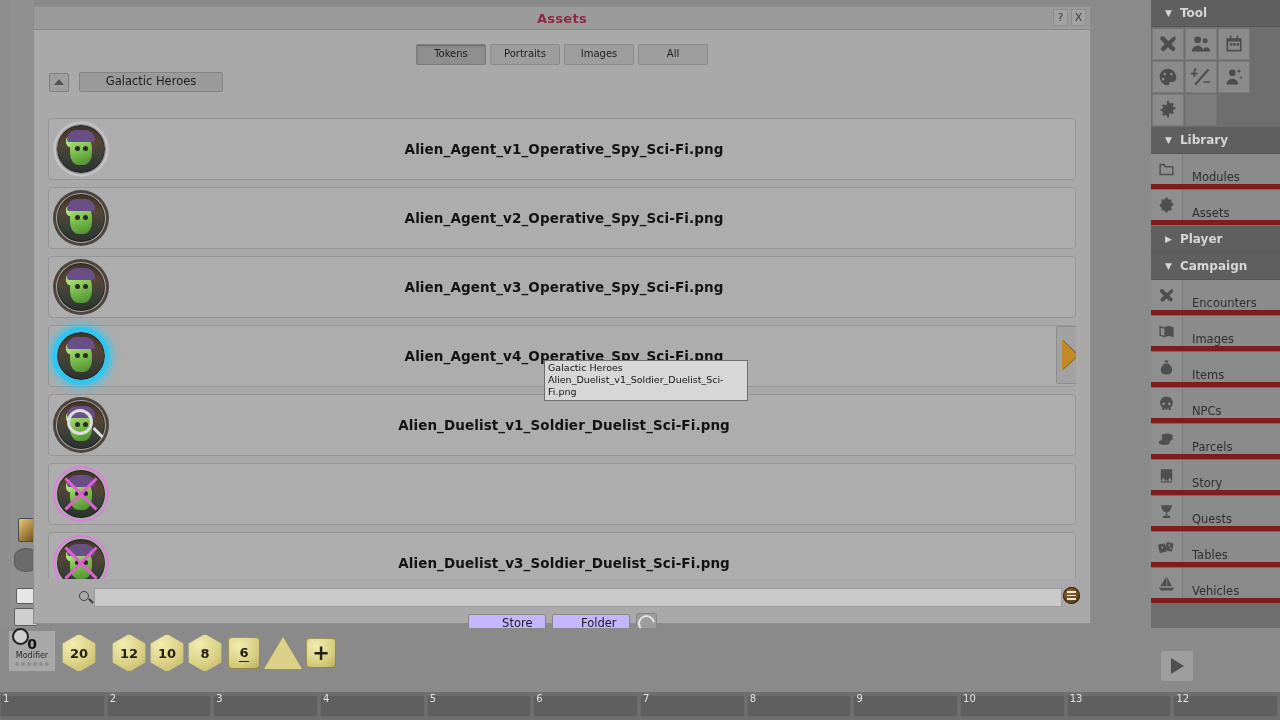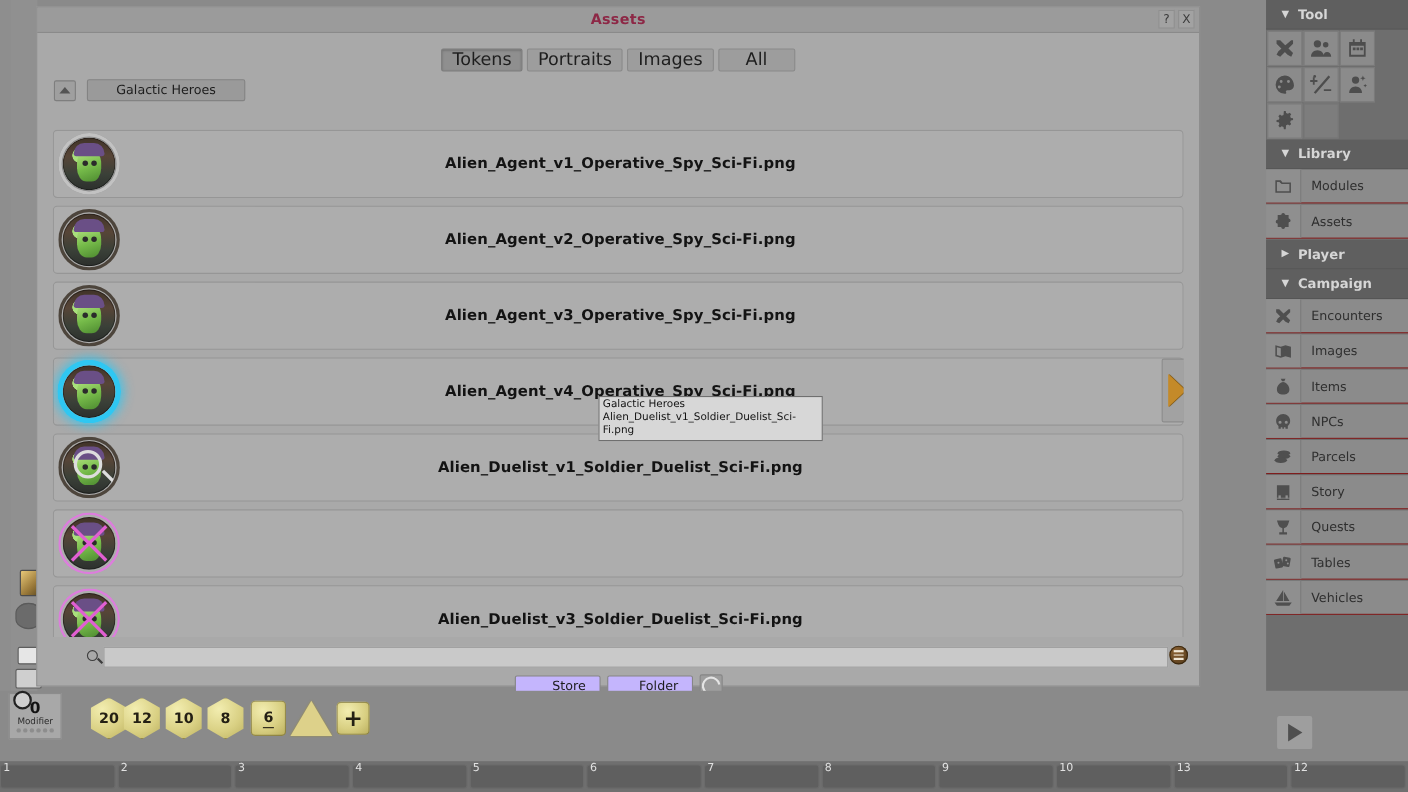--- a/index.html
+++ b/index.html
@@ -44,21 +44,21 @@
     width:13px;height:15px;line-height:15px;text-align:center;
     font-size:11px;color:#3c3c3c;background:#a2a2a2;
     border:1px solid #8f8f8f;cursor:default;
   }
   .win-body{position:relative;height:593px;background:#a9a9a9;}
 
   
   .filter-row{display:flex;justify-content:center;gap:4px;padding-top:14px;}
   .filter-btn{
     min-width:50px;height:19px;line-height:18px;text-align:center;
-    padding:0 9px;font-size:16px;color:#1e1e1e;
+    padding:0 9px;font-size:10px;color:#1e1e1e;
     background:#9d9d9d;border:1px solid #8a8a8a;
     border-radius:2px;cursor:default;
   }
   .filter-btn.active{background:#8f8f8f;border-color:#7c7c7c;box-shadow:inset 0 1px 2px rgba(0,0,0,.25);}
 
   
   .crumb-row{display:flex;align-items:center;gap:10px;padding:7px 0 0 15px;}
   .crumb-up{
     width:18px;height:17px;background:#9f9f9f;border:1px solid #7e7e7e;border-radius:2px;
     display:flex;align-items:center;justify-content:center;
@@ -211,22 +211,22 @@
   }
   .sb-header .car{font-size:9px;color:#d6d6d6;}
   .sb-header.collapsed{background:#5f5f5f;}
   .tool-grid{display:flex;flex-wrap:wrap;background:#6e6e6e;padding:1px;gap:1px;}
   .tool-cell{
     width:30px;height:30px;background:#8b8b8b;border:1px solid #7a7a7a;
     display:flex;align-items:center;justify-content:center;
   }
   .tool-cell svg{fill:#4d4d4d;}
   .sb-item{
-    display:flex;align-items:center;height:30px;background:#8b8b8b;
-    border-bottom:1px solid #7f1d1d;margin-bottom:1px;
+    display:flex;align-items:flex-end;height:30px;background:#8b8b8b;
+    border-bottom:5px solid #7f1d1d;margin-bottom:1px;
   }
   .sb-icon{
     width:31px;height:30px;background:#8f8f8f;display:flex;align-items:center;justify-content:center;flex:0 0 auto;
     border-right:1px solid #7b7b7b;
   }
   .sb-icon svg{fill:#4f4f4f;}
   .sb-label{font-size:11.5px;color:#2f2f2f;padding-left:9px;}
 
   
   #dice-bar{position:absolute;left:0;bottom:28px;width:1280px;height:64px;background:#8a8a8a;}
@@ -609,21 +609,21 @@
       <div class="modifier-dots">
           <b></b>
           <b></b>
           <b></b>
           <b></b>
           <b></b>
           <b></b>
         </div>
     </div>
 
-    <div class="die poly" style="left:80px">
+    <div class="die poly" style="left:60px">
       <span>20</span>
     </div>
     <div class="die poly" style="left:110px">
       <span>12</span>
     </div>
     <div class="die poly" style="left:148px">
       <span>10</span>
     </div>
     <div class="die poly" style="left:186px">
       <span>8</span>

